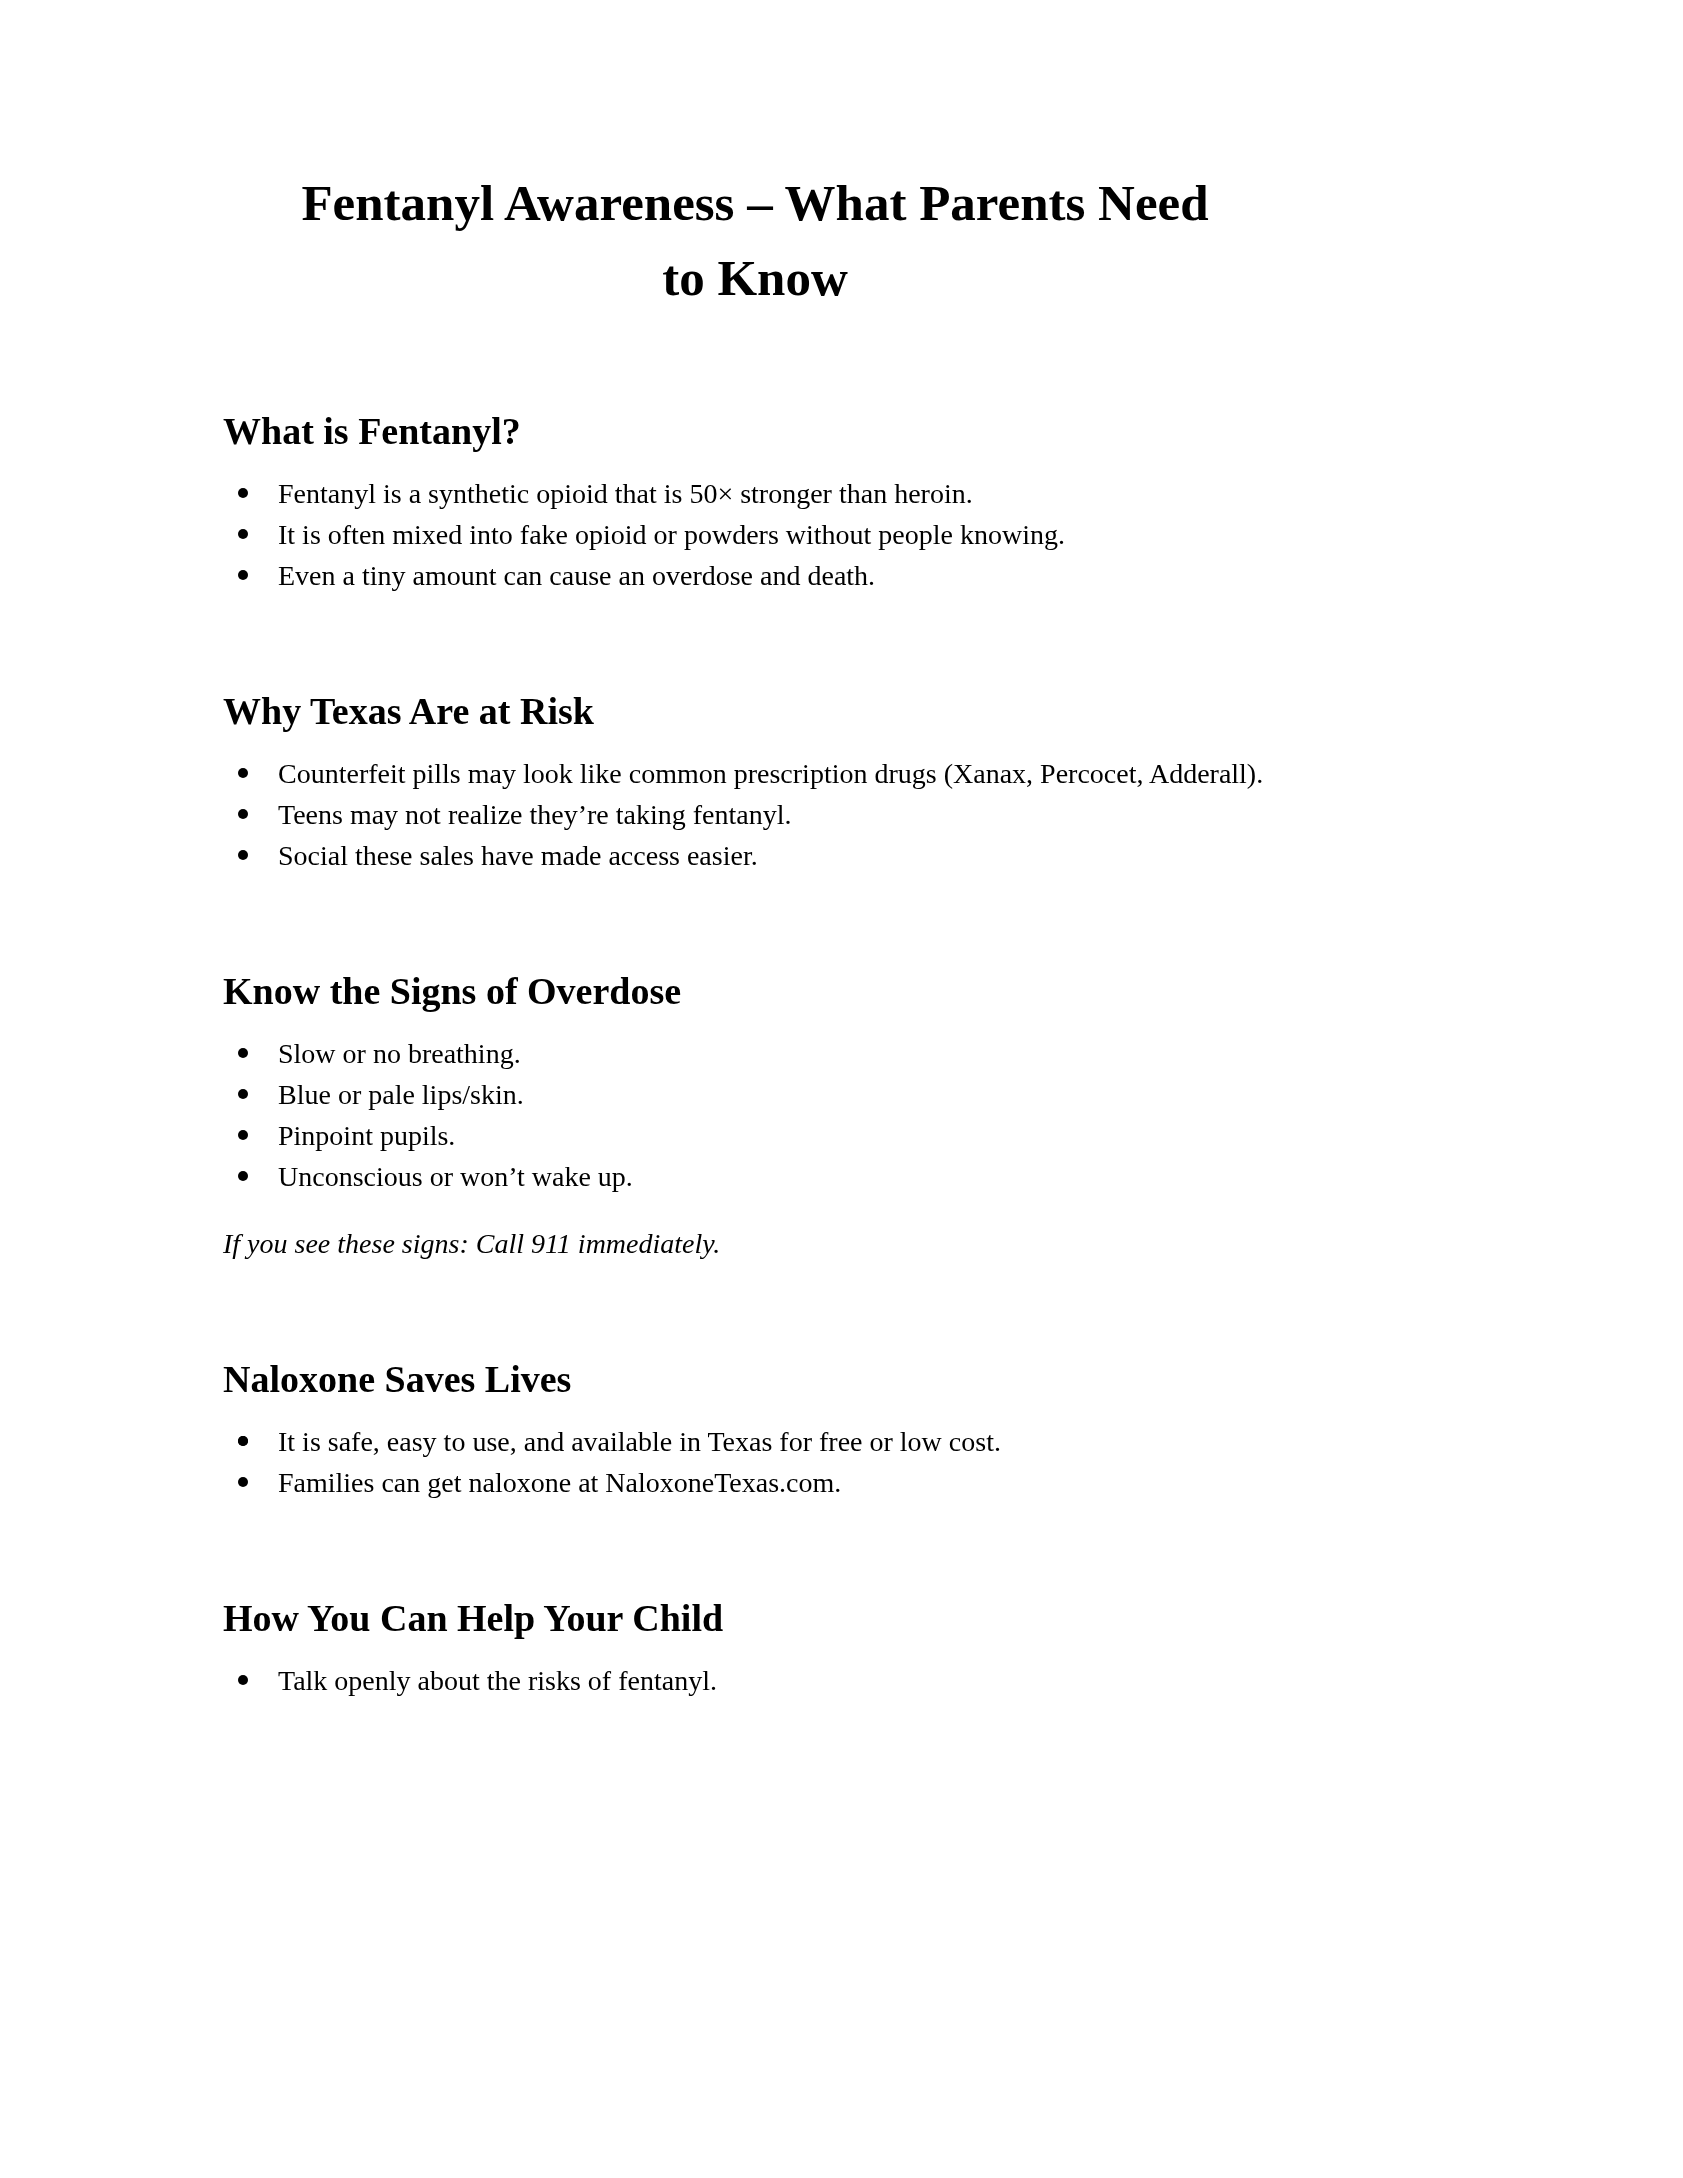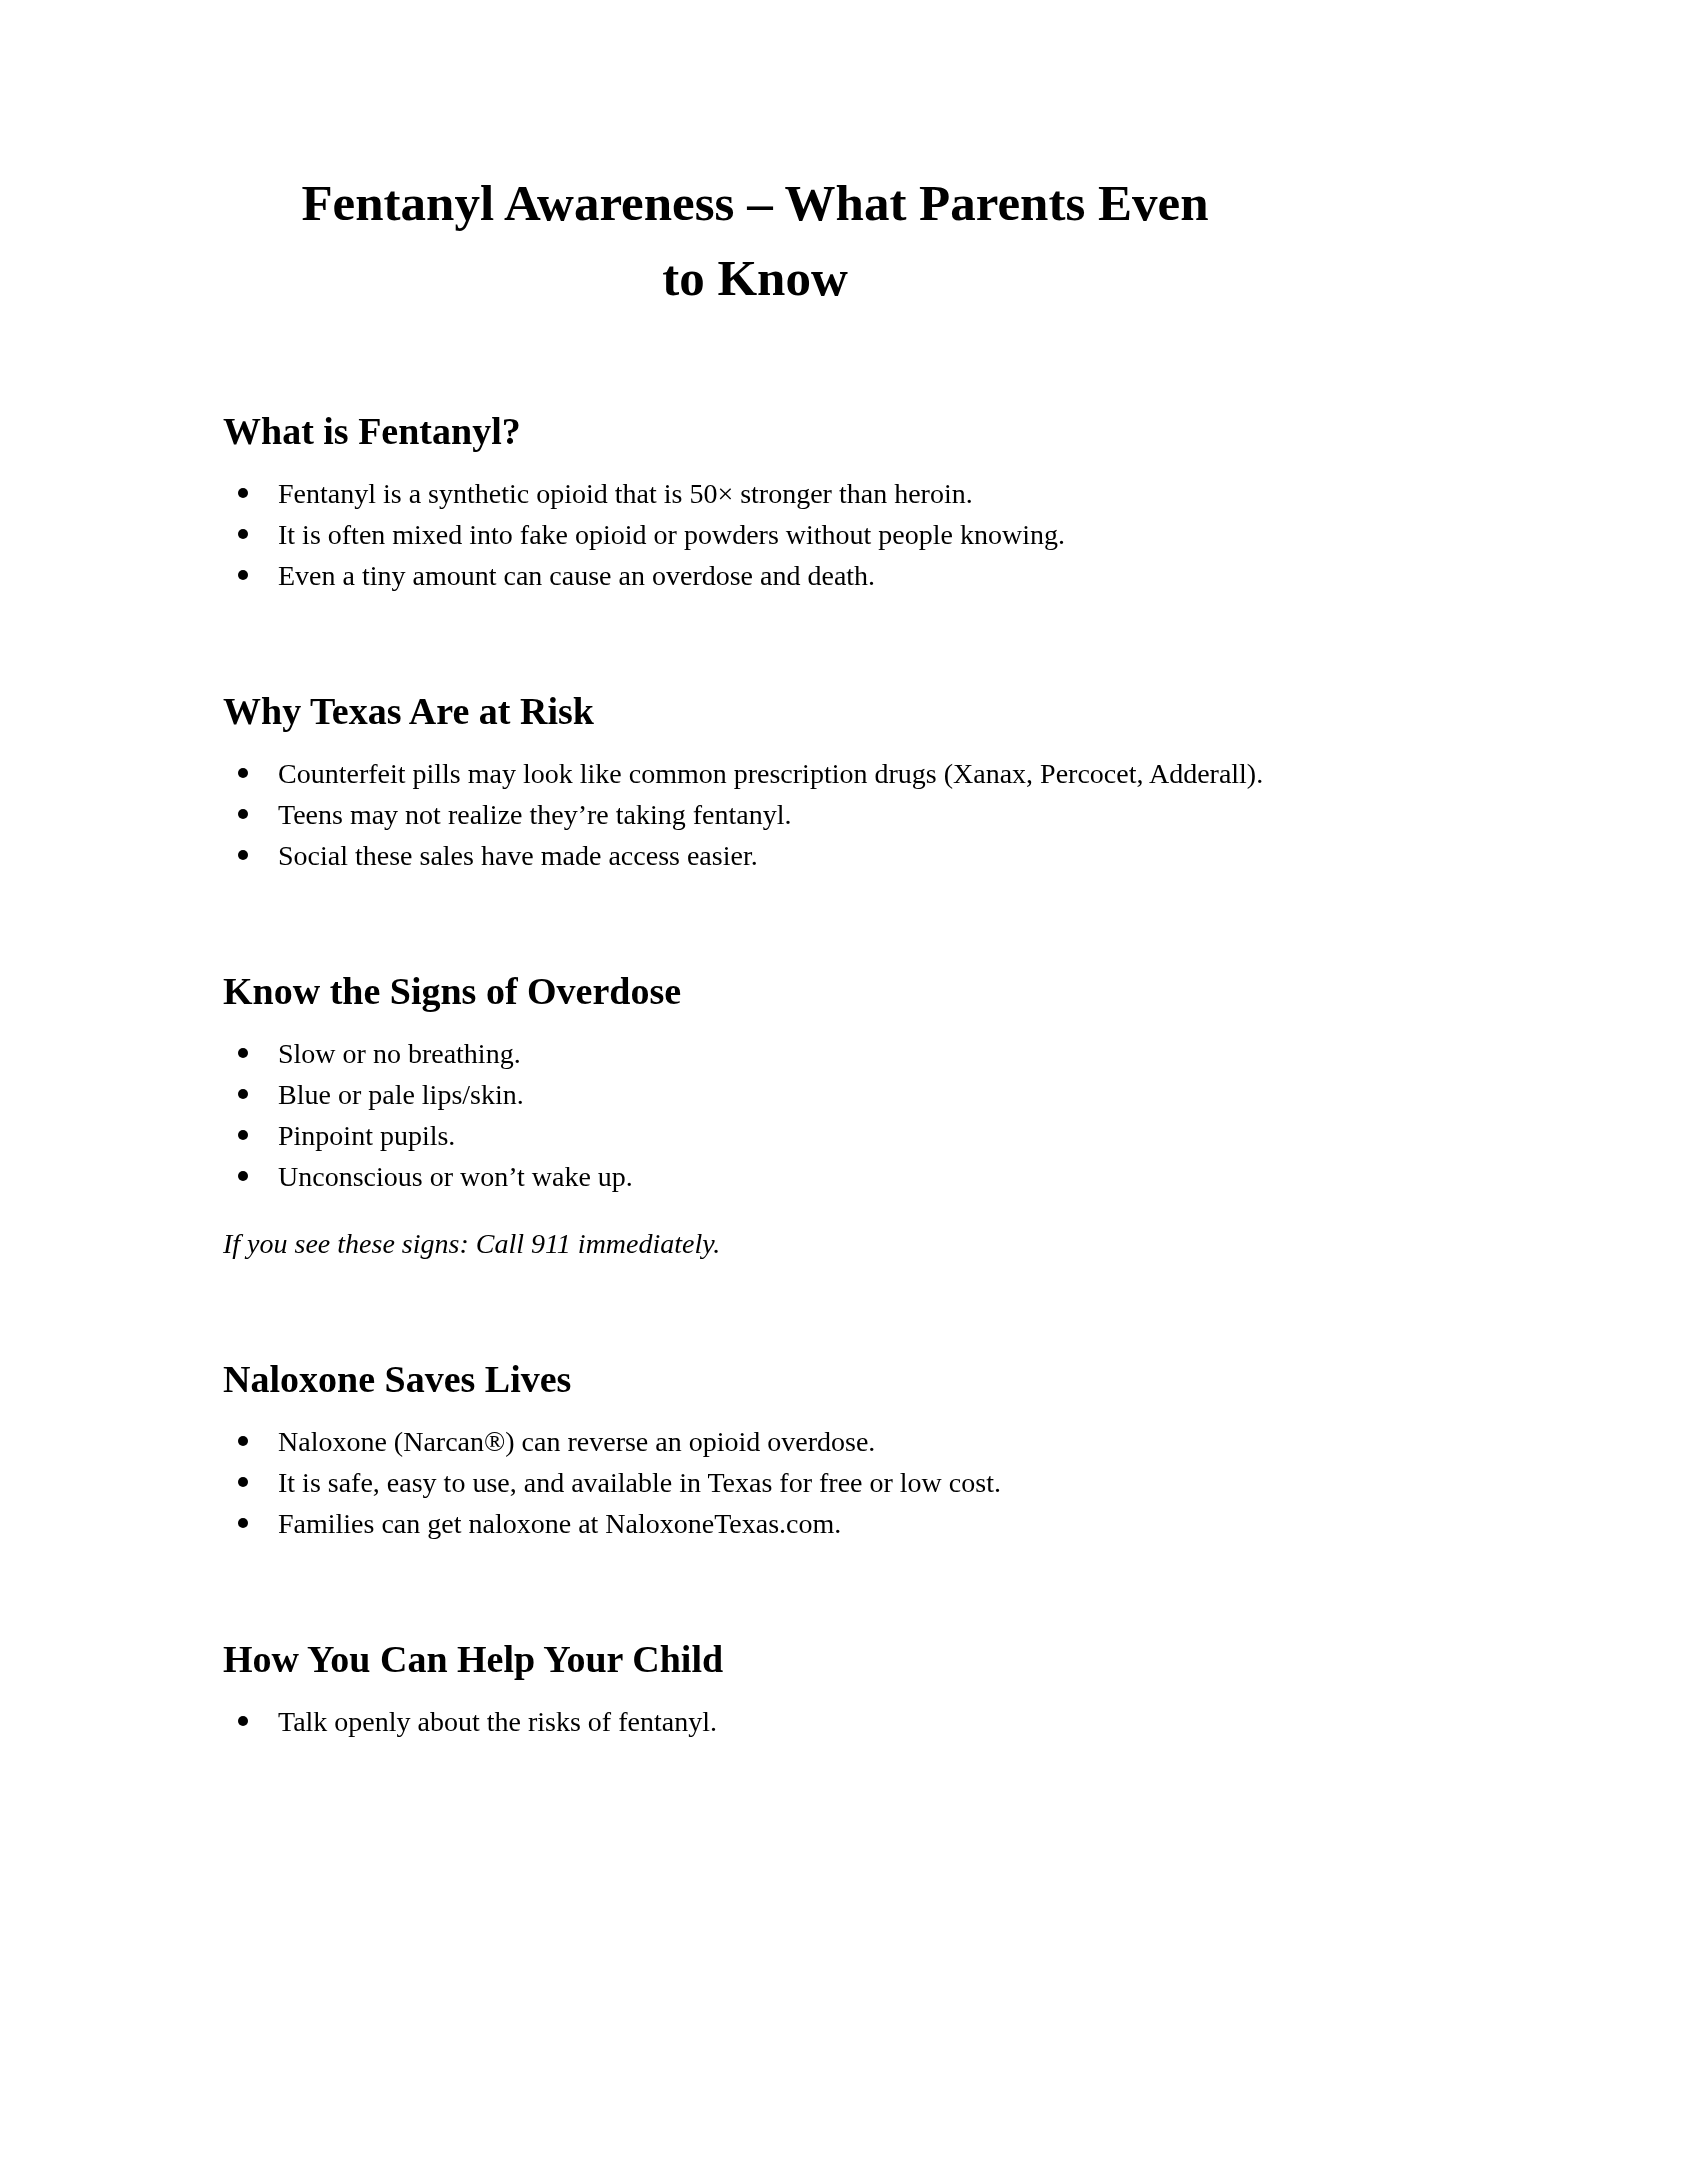--- a/index.html
+++ b/index.html
@@ -68,21 +68,21 @@
     line-height: 41px;
     font-style: italic;
   }
 </style>
 </head>
 <body>
 
 <div class="page">
 
   <h1 class="doc-title">
-    <span class="title-line">Fentanyl Awareness – What Parents Even</span>
+    <span class="title-line">Fentanyl Awareness – What Parents Need</span>
     <span class="title-line">to Know</span>
   </h1>
 
   <section class="doc-section">
     <h2>What is Fentanyl?</h2>
     <ul class="bullets">
       <li><span class="dot"></span><span>Fentanyl is a synthetic opioid that is 50× stronger than heroin.</span></li>
       <li><span class="dot"></span><span>It is often mixed into fake opioid or powders without people knowing.</span></li>
       <li><span class="dot"></span><span>Even a tiny amount can cause an overdose and death.</span></li>
     </ul>
@@ -104,21 +104,21 @@
       <li><span class="dot"></span><span>Blue or pale lips/skin.</span></li>
       <li><span class="dot"></span><span>Pinpoint pupils.</span></li>
       <li><span class="dot"></span><span>Unconscious or won’t wake up.</span></li>
     </ul>
     <p class="note">If you see these signs: Call 911 immediately.</p>
   </section>
 
   <section class="doc-section">
     <h2>Naloxone Saves Lives</h2>
     <ul class="bullets">
-      <li><span class="dot"></span><span>Naloxone (Narcan®) can reverse an opioid overdose.</span></li>
+      <li><span class="dot"></span></li>
       <li><span class="dot"></span><span>It is safe, easy to use, and available in Texas for free or low cost.</span></li>
       <li><span class="dot"></span><span>Families can get naloxone at NaloxoneTexas.com.</span></li>
     </ul>
   </section>
 
   <section class="doc-section">
     <h2>How You Can Help Your Child</h2>
     <ul class="bullets">
       <li><span class="dot"></span><span>Talk openly about the risks of fentanyl.</span></li>
     </ul>

